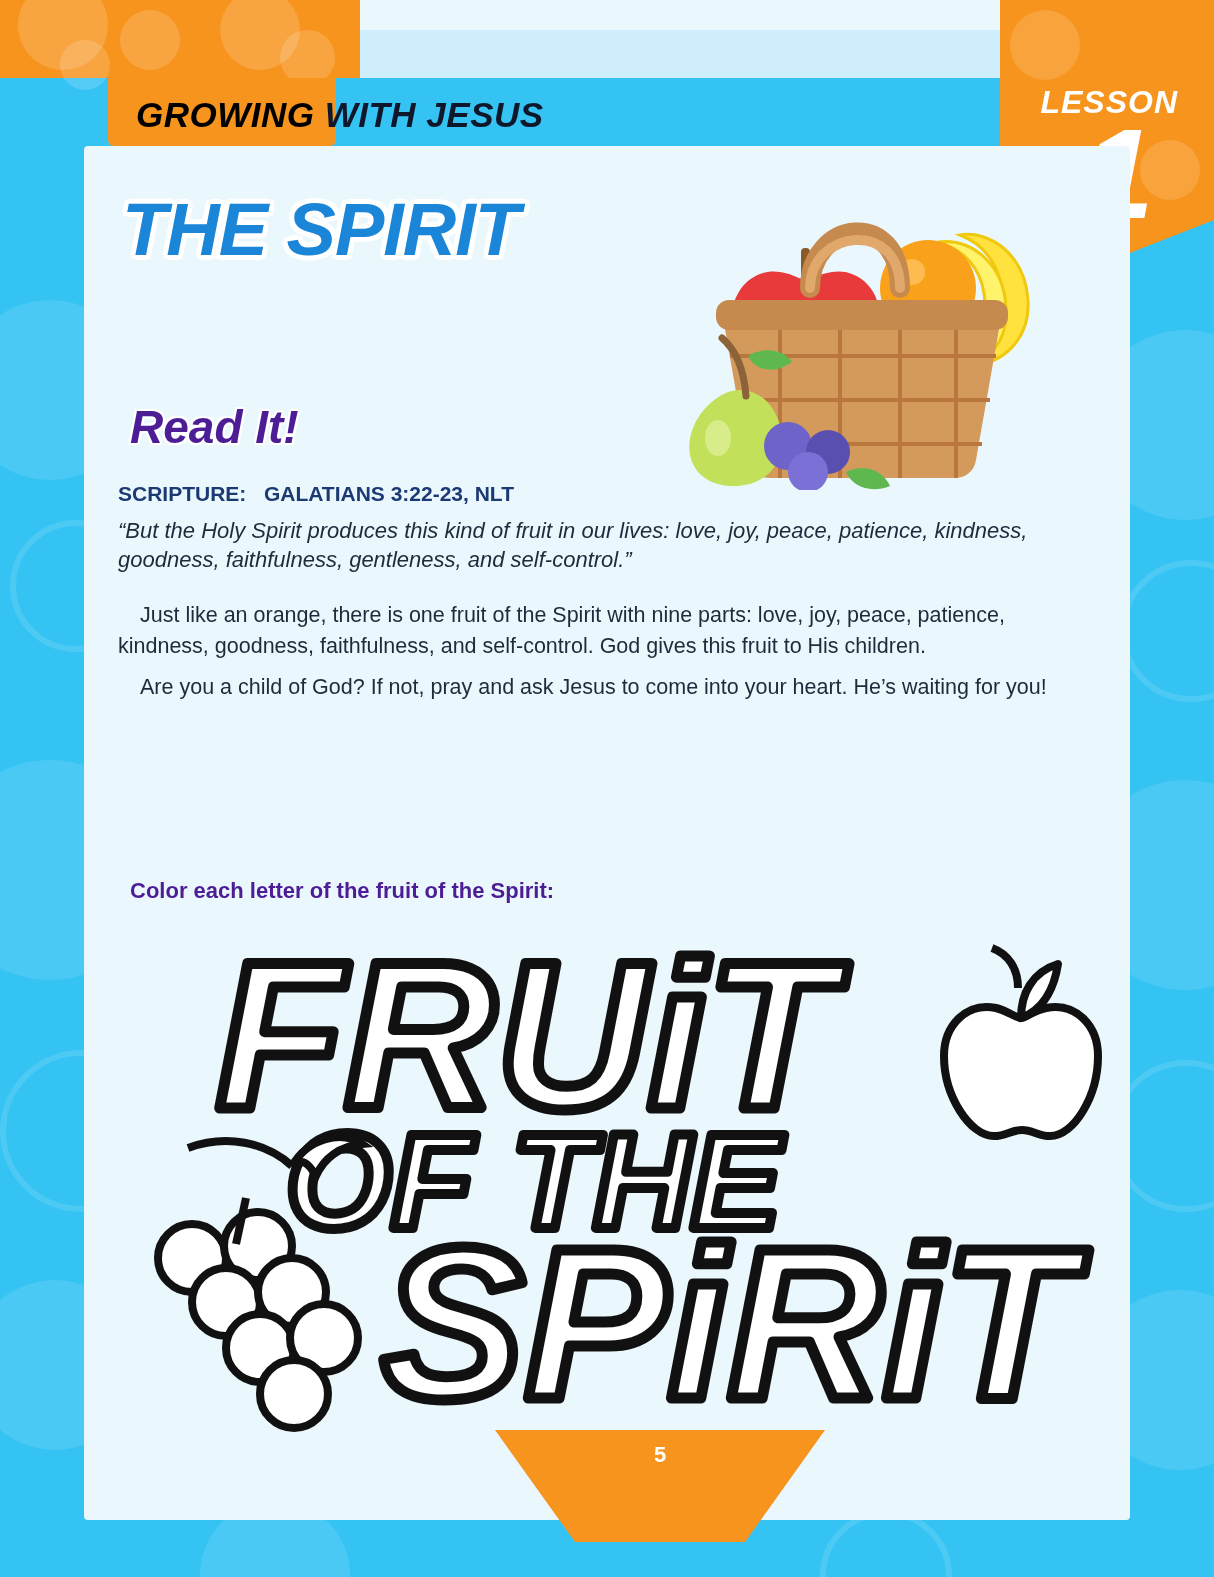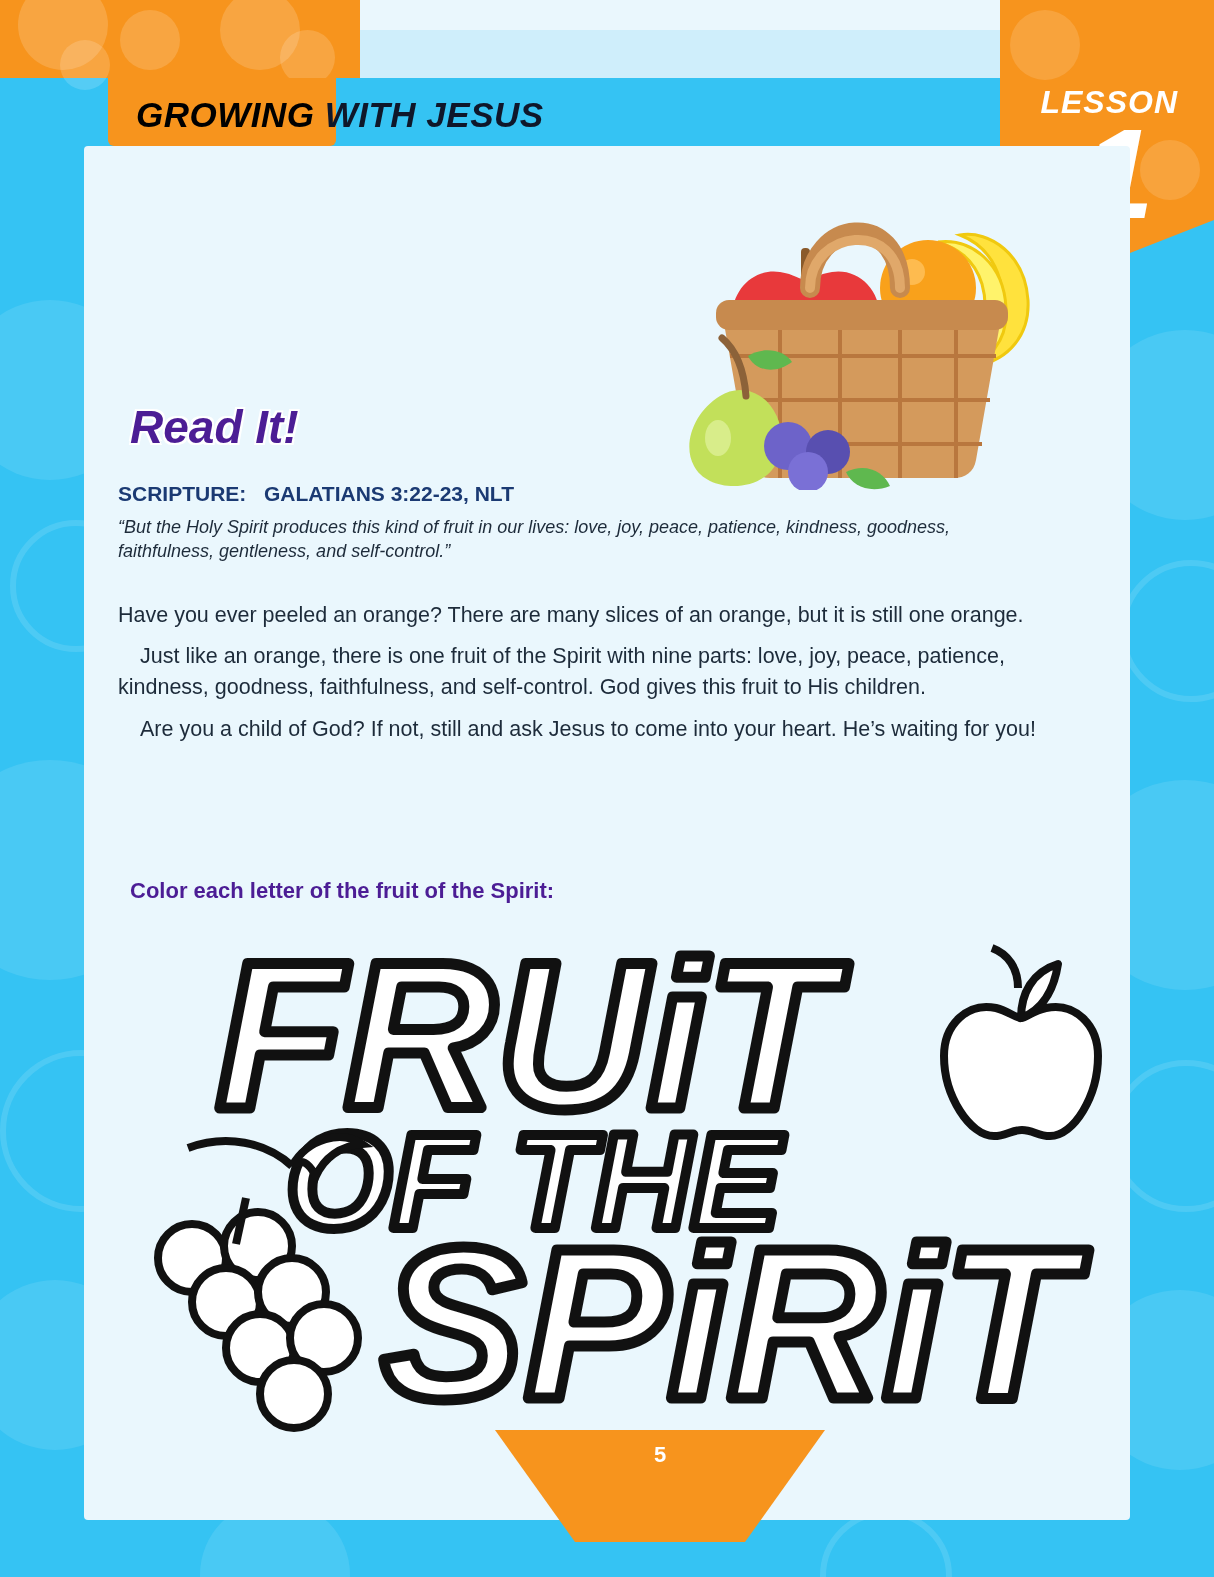--- a/index.html
+++ b/index.html
@@ -46,21 +46,21 @@
     text-shadow:
       -4px -4px 0 #fff, 4px -4px 0 #fff, -4px 4px 0 #fff, 4px 4px 0 #fff,
       0 -5px 0 #fff, 0 5px 0 #fff, -5px 0 0 #fff, 5px 0 0 #fff;}
   .subtitle{position:absolute;left:130px;top:400px;font-size:46px;font-weight:bold;font-style:italic;
     color:#4c1d95;text-shadow:-2px -2px 0 #fff,2px -2px 0 #fff,-2px 2px 0 #fff,2px 2px 0 #fff;}
 
   
   .scripture-line{position:absolute;left:118px;top:482px;width:940px;font-size:21px;color:#1b3a73;
     font-weight:bold;}
   .scripture-line .lbl{font-weight:bold;}
-  .scripture-quote{position:absolute;left:118px;top:516px;width:910px;font-size:18px;line-height:1.32;
+  .scripture-quote{position:absolute;left:118px;top:516px;width:910px;font-size:22px;line-height:1.32;
     color:#1d2b3a;font-style:italic;}
 
   
   .body-copy{position:absolute;left:118px;top:600px;width:962px;font-size:21.5px;line-height:1.45;
     color:#1d2b3a;}
   .body-copy p{margin:0 0 10px 0;}
   .body-copy p.ind{text-indent:22px;}
 
   .prompt{position:absolute;left:130px;top:878px;font-size:22px;font-weight:bold;color:#4c1d95;}
 
@@ -158,34 +158,34 @@
     <ellipse cx="58" cy="278" rx="13" ry="18" fill="#dcef93" opacity="0.85"></ellipse>
 
     <circle cx="128" cy="286" r="24" fill="#6d63c9"></circle>
     <circle cx="168" cy="292" r="22" fill="#584fb0"></circle>
     <circle cx="148" cy="312" r="20" fill="#7a70d6"></circle>
     <path d="M186 312 C206 302 224 312 230 326 C210 334 192 326 186 312 Z" fill="#5fb84f"></path>
   </svg>
 </div>
 
 <div class="title">
+  <div>THE SPIRIT</div>
 </div>
 <div class="subtitle">Read It!</div>
 
 <div class="scripture-line">
   <span class="lbl">SCRIPTURE:</span>
   <span style="font-weight:bold;">&nbsp;</span>
   <span>GALATIANS 3:22-23, NLT</span>
 </div>
 <div class="scripture-quote">“But the Holy Spirit produces this kind of fruit in our lives: love, joy, peace, patience, kindness, goodness, faithfulness, gentleness, and self-control.”</div>
 
 <div class="body-copy">
-  <p>Have you ever peeled an orange? There are many slices of an orange, but it is still one orange.</p>
   <p class="ind">Just like an orange, there is one fruit of the Spirit with nine parts: love, joy, peace, patience, kindness, goodness, faithfulness, and self-control. God gives this fruit to His children.</p>
-  <p class="ind">Are you a child of God? If not, still and ask Jesus to come into your heart. He’s waiting for you!</p>
+  <p class="ind">Are you a child of God? If not, pray and ask Jesus to come into your heart. He’s waiting for you!</p>
 </div>
 
 <div class="prompt">Color each letter of the fruit of the Spirit:</div>
 
 <div class="art">
   <svg viewBox="0 0 1010 560" width="1010" height="560">
     <g fill="#ffffff" stroke="#111111" stroke-width="9" stroke-linejoin="round" stroke-linecap="round" font-family="'Liberation Sans', sans-serif">
 
       <text x="120" y="210" font-size="210" font-weight="bold" font-style="italic" stroke-width="11">FRUiT</text>
 

